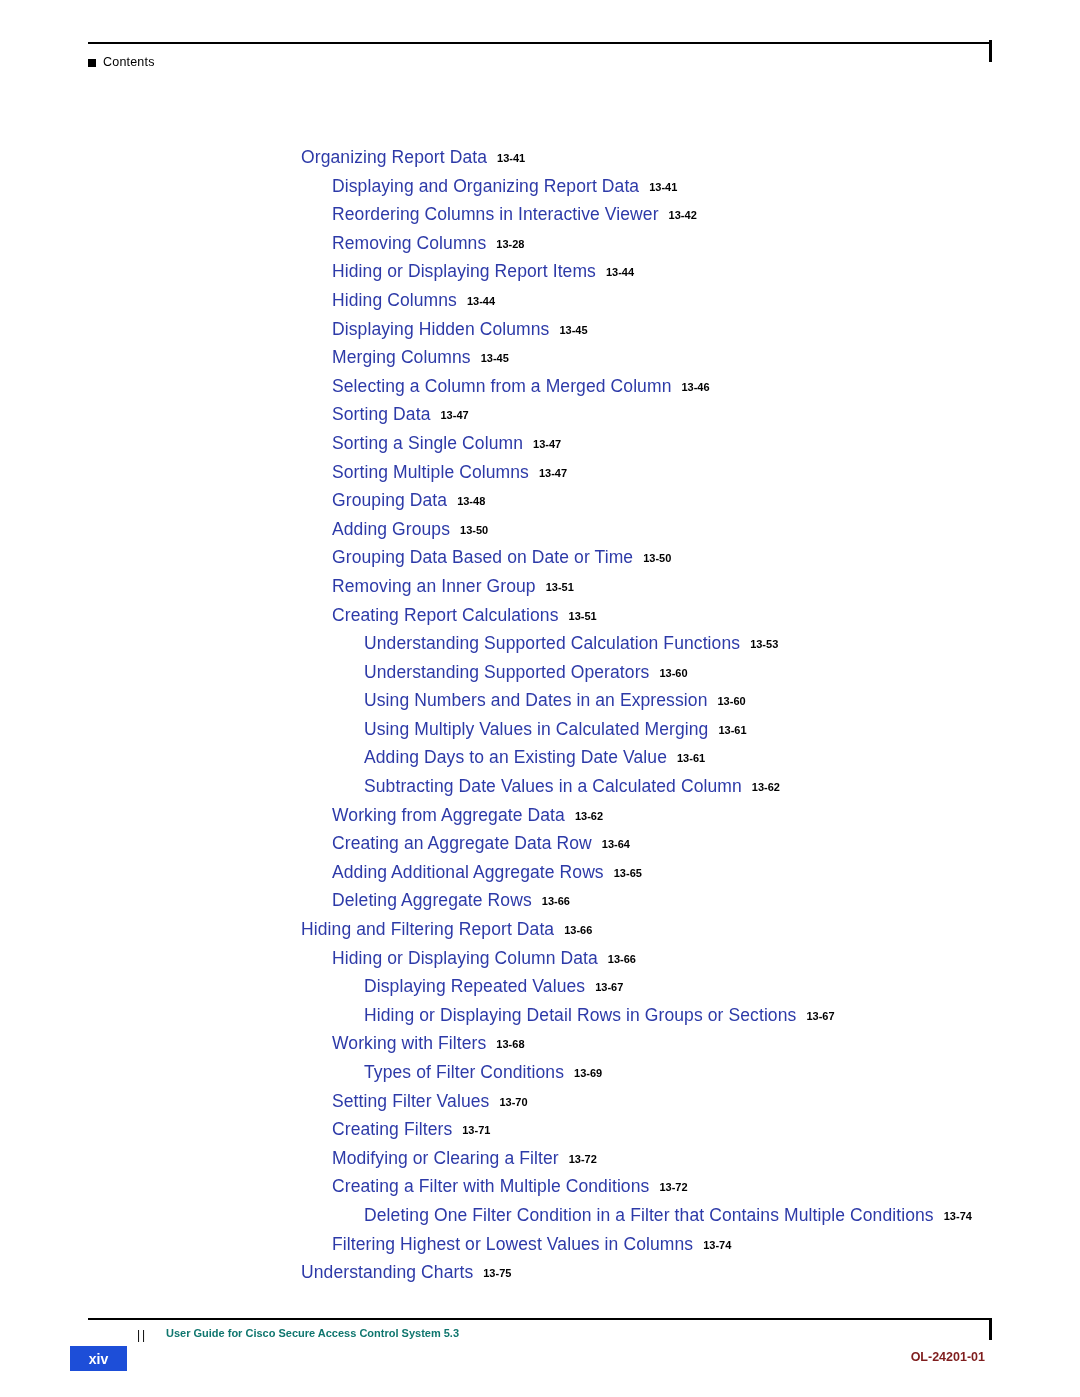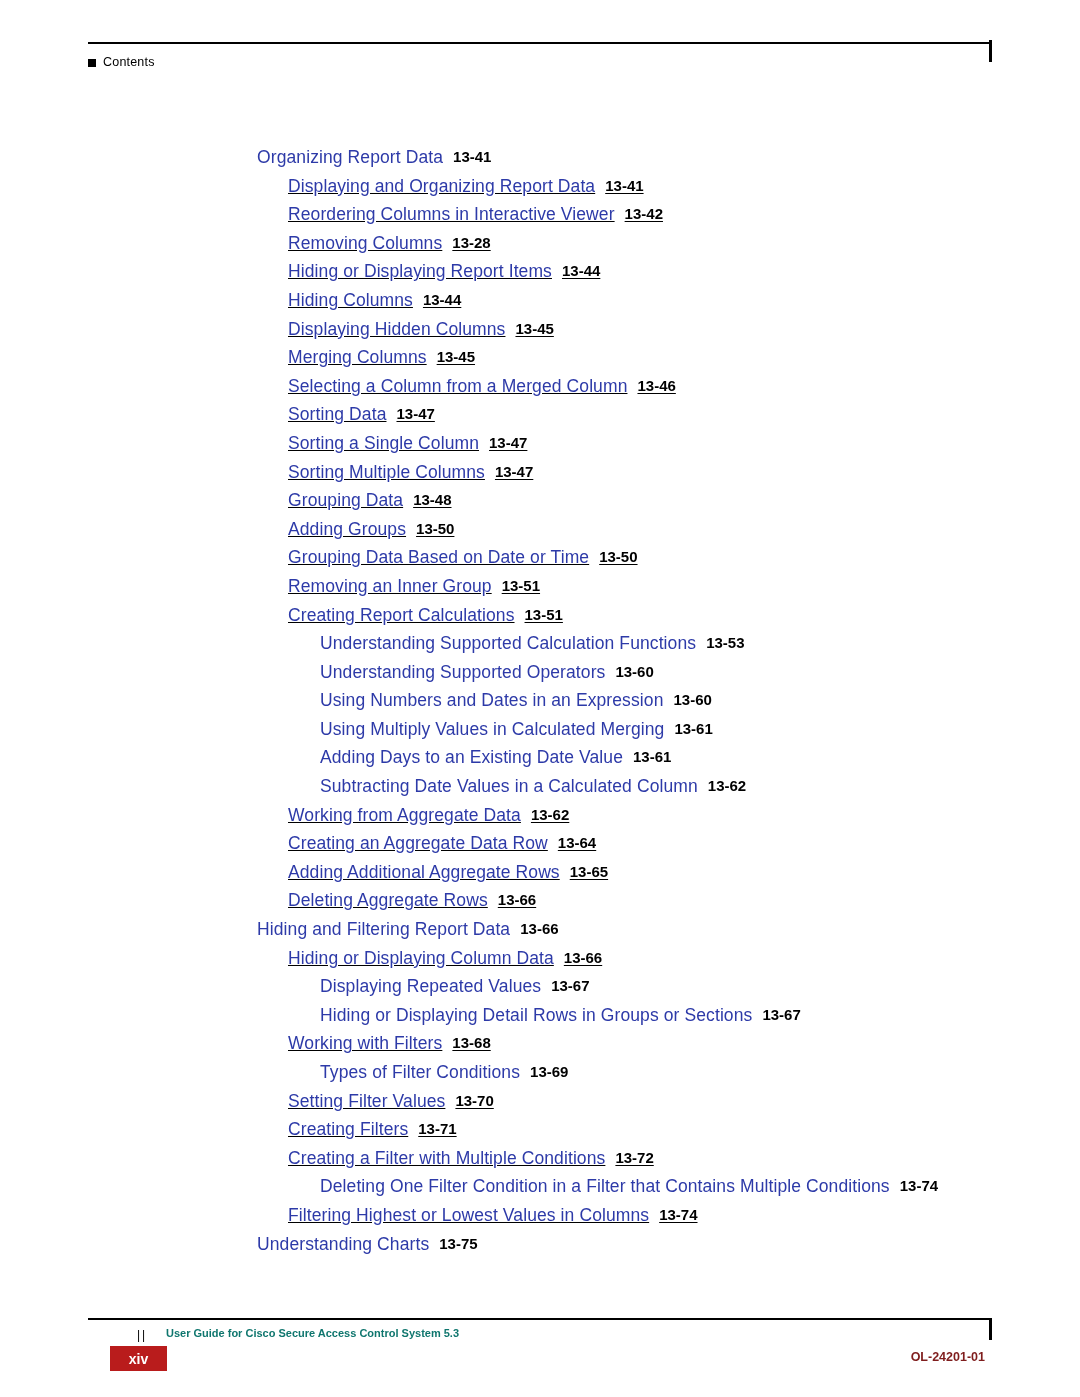--- a/index.html
+++ b/index.html
@@ -66,31 +66,32 @@
   }
   .toc-row {
     position: relative;
     height: 28.6px;
     white-space: nowrap;
   }
   .toc-title {
     color: #2d3aa8;
     font-size: 17.5px;
     letter-spacing: 0.1px;
+    margin-left: 44px;
   }
   .toc-page {
     color: #000;
-    font-size: 15px;
+    font-size: 11px;
     font-weight: bold;
     margin-left: 10px;
     position: relative;
     top: -1px;
   }
   .lvl1 { padding-left: 257px; }
-  .lvl2 { padding-left: 288px; text-decoration: underline; }
+  .lvl2 { padding-left: 288px; }
   .lvl3 { padding-left: 320px; }
 
   
   .footer {
     position: absolute;
     left: 0;
     top: 1318px;
     width: 1080px;
     height: 80px;
   }
@@ -125,28 +126,27 @@
     font-size: 12px;
     color: #000;
     letter-spacing: 2px;
   }
   .page-box {
     position: absolute;
     left: 70px;
     top: 28px;
     width: 57px;
     height: 25px;
-    background: #b91c1c;
+    background: #1d4ed8;
     color: #fff;
     font-size: 14px;
     font-weight: bold;
     display: flex;
     align-items: center;
     justify-content: center;
-    margin-left: 40px;
   }
   .doc-id {
     position: absolute;
     right: 95px;
     top: 32px;
     font-size: 12.5px;
     font-weight: bold;
     color: #7f1d1d;
   }
 </style>
@@ -189,20 +189,21 @@
     <div class="toc-row lvl2"><span class="toc-title">Adding Additional Aggregate Rows</span><span class="toc-page">13-65</span></div>
     <div class="toc-row lvl2"><span class="toc-title">Deleting Aggregate Rows</span><span class="toc-page">13-66</span></div>
     <div class="toc-row lvl1"><span class="toc-title">Hiding and Filtering Report Data</span><span class="toc-page">13-66</span></div>
     <div class="toc-row lvl2"><span class="toc-title">Hiding or Displaying Column Data</span><span class="toc-page">13-66</span></div>
     <div class="toc-row lvl3"><span class="toc-title">Displaying Repeated Values</span><span class="toc-page">13-67</span></div>
     <div class="toc-row lvl3"><span class="toc-title">Hiding or Displaying Detail Rows in Groups or Sections</span><span class="toc-page">13-67</span></div>
     <div class="toc-row lvl2"><span class="toc-title">Working with Filters</span><span class="toc-page">13-68</span></div>
     <div class="toc-row lvl3"><span class="toc-title">Types of Filter Conditions</span><span class="toc-page">13-69</span></div>
     <div class="toc-row lvl2"><span class="toc-title">Setting Filter Values</span><span class="toc-page">13-70</span></div>
     <div class="toc-row lvl2"><span class="toc-title">Creating Filters</span><span class="toc-page">13-71</span></div>
+    <div class="toc-row lvl2"><span class="toc-title">Modifying or Clearing a Filter</span><span class="toc-page">13-72</span></div>
     <div class="toc-row lvl2"><span class="toc-title">Creating a Filter with Multiple Conditions</span><span class="toc-page">13-72</span></div>
     <div class="toc-row lvl3"><span class="toc-title">Deleting One Filter Condition in a Filter that Contains Multiple Conditions</span><span class="toc-page">13-74</span></div>
     <div class="toc-row lvl2"><span class="toc-title">Filtering Highest or Lowest Values in Columns</span><span class="toc-page">13-74</span></div>
     <div class="toc-row lvl1"><span class="toc-title">Understanding Charts</span><span class="toc-page">13-75</span></div>
   </div>
 
 <div class="footer">
   <div class="footer-rule"></div>
   <div class="footer-tick"></div>
   <div class="footer-marks">||</div>

